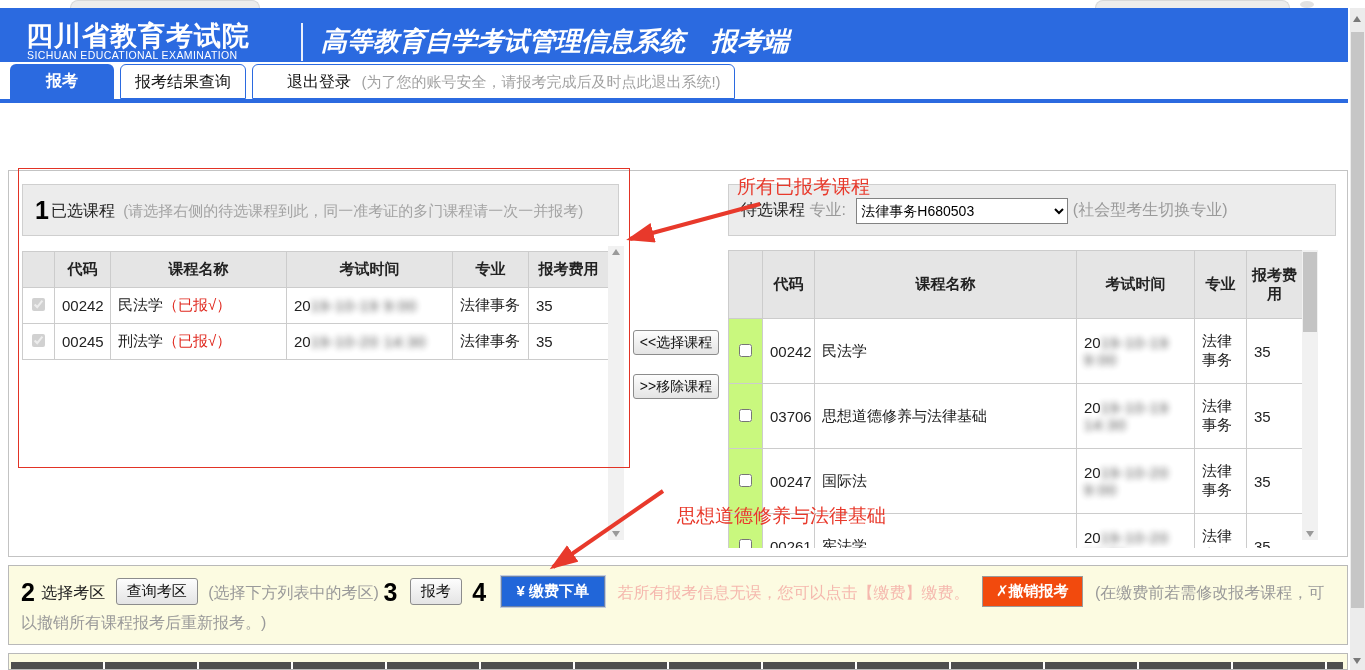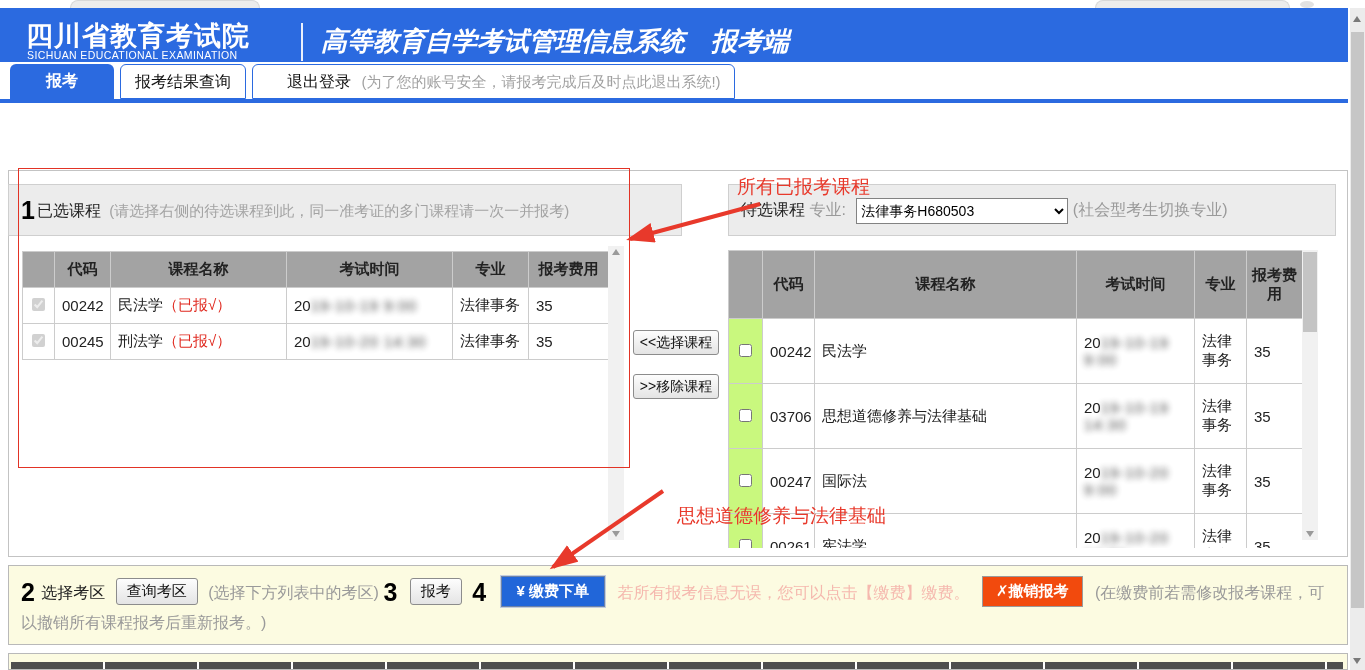--- a/index.html
+++ b/index.html
@@ -35,27 +35,27 @@
   .notice .tk-group2 { margin-left:58px; }
   .notice input { vertical-align:-2px; margin-right:4px; }
 
   
   .main-box { position:absolute; left:8px; top:170px; width:1340px; height:387px; background:#fff; border:1px solid #c3c3c3; }
 
   .panel-head { position:absolute; background:#ececec; border:1px solid #cfcfcf; height:52px; line-height:50px; padding-left:12px; font-size:16px; color:#222; white-space:nowrap; overflow:hidden; }
   .step-digit { font-size:25px; font-weight:bold; vertical-align:-3px; margin-right:2px; color:#000; }
   .panel-hint { color:#a3a3a3; font-size:15px; margin-left:4px; }
 
-  .head-left  { left:8px; top:184px; width:674px; }
+  .head-left  { left:22px; top:184px; width:597px; }
   .head-right { left:728px; top:184px; width:608px; }
   .head-right select { margin-left:6px; width:212px; height:26px; border:1px solid #828282; font-size:14px; vertical-align:middle; background:#fff; }
 
   table { border-collapse:collapse; table-layout:fixed; background:#fff; }
   th, td { border:1px solid #ccc; font-size:15px; color:#222; overflow:hidden; }
-  th { background:#a3a3a3; font-weight:bold; text-align:center; }
+  th { background:#e5e5e5; font-weight:bold; text-align:center; }
   td { padding:2px 2px 2px 7px; }
 
   .tbl-left { position:absolute; left:22px; top:251px; width:586px; }
   .tbl-left th { height:36px; }
   .tbl-left td { height:36px; }
   .tbl-left .chk { text-align:center; padding:2px; }
 
   .tbl-right-wrap { position:absolute; left:728px; top:250px; width:574px; height:298px; overflow:hidden; }
   .tbl-right { width:574px; }
   .tbl-right th { height:68px; padding:2px; }

